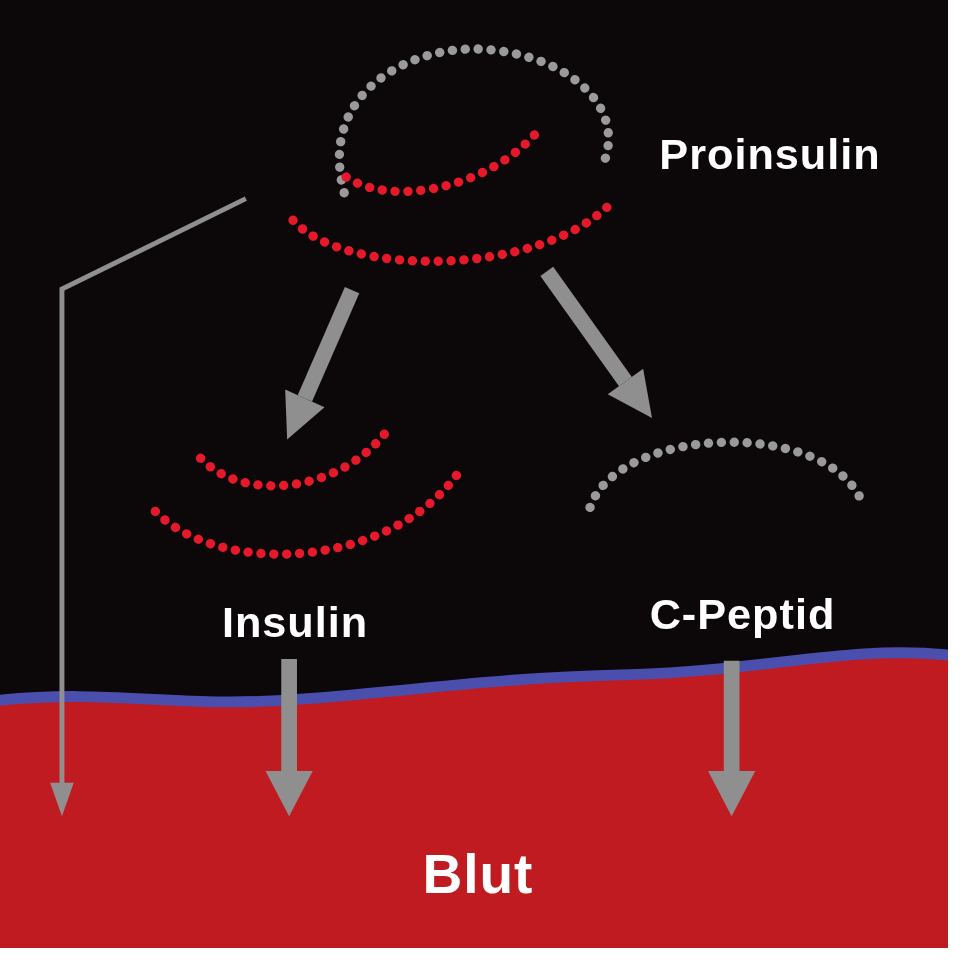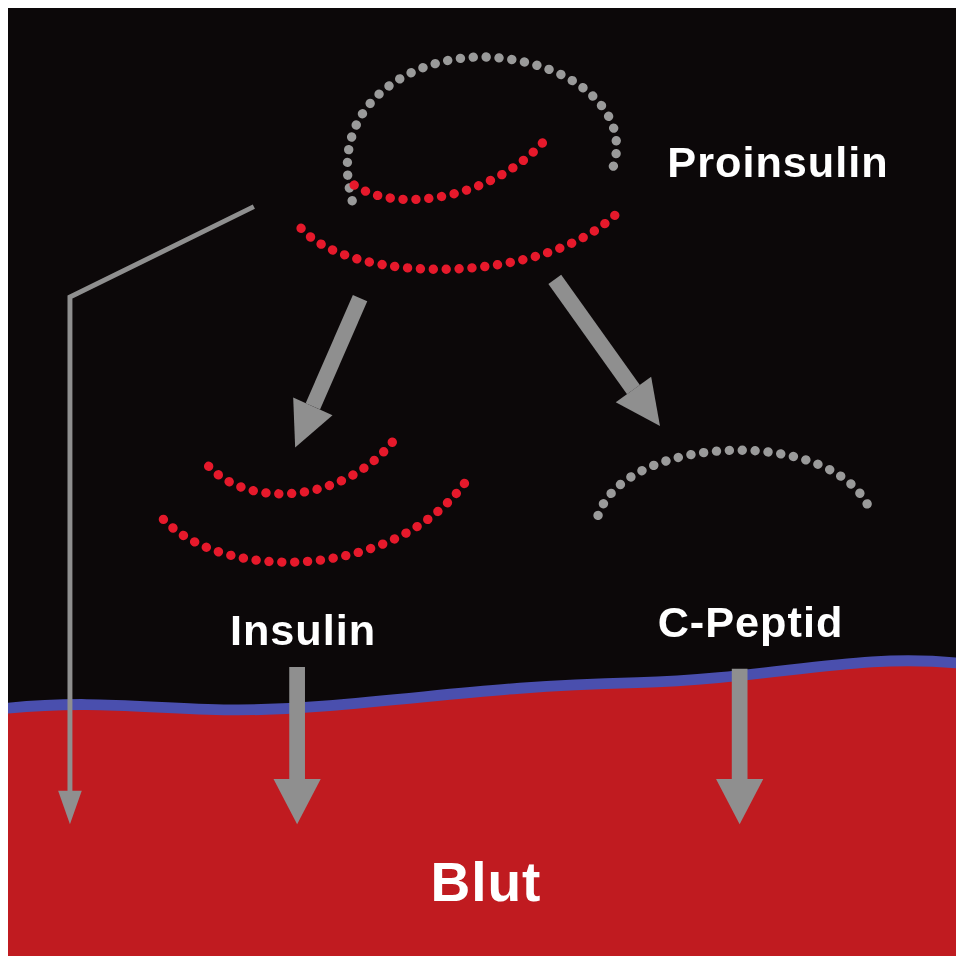--- a/index.html
+++ b/index.html
@@ -5,21 +5,20 @@
   html, body {
     margin: 0;
     padding: 0;
     background: #ffffff;
     font-family: "Liberation Sans", sans-serif;
   }
   .frame {
     width: 964px;
     height: 964px;
     box-sizing: border-box;
-    padding: 8px;
     background: #ffffff;
   }
   svg { display: block; }
 
   .bg-rect   { fill: var(--bg-black); }
   .blood     { fill: var(--blood-red); }
   .membrane  { fill: none; stroke: var(--membrane-blue); stroke-width: 11; stroke-linecap: round; }
 
   .dots {
     fill: none;

